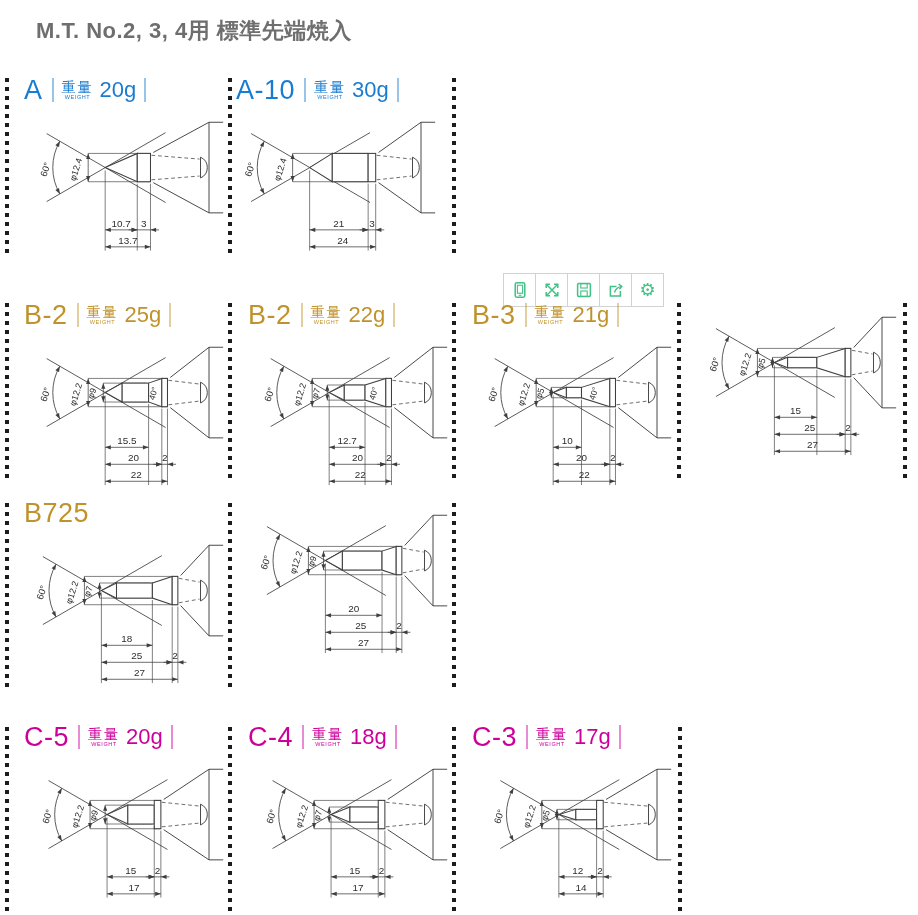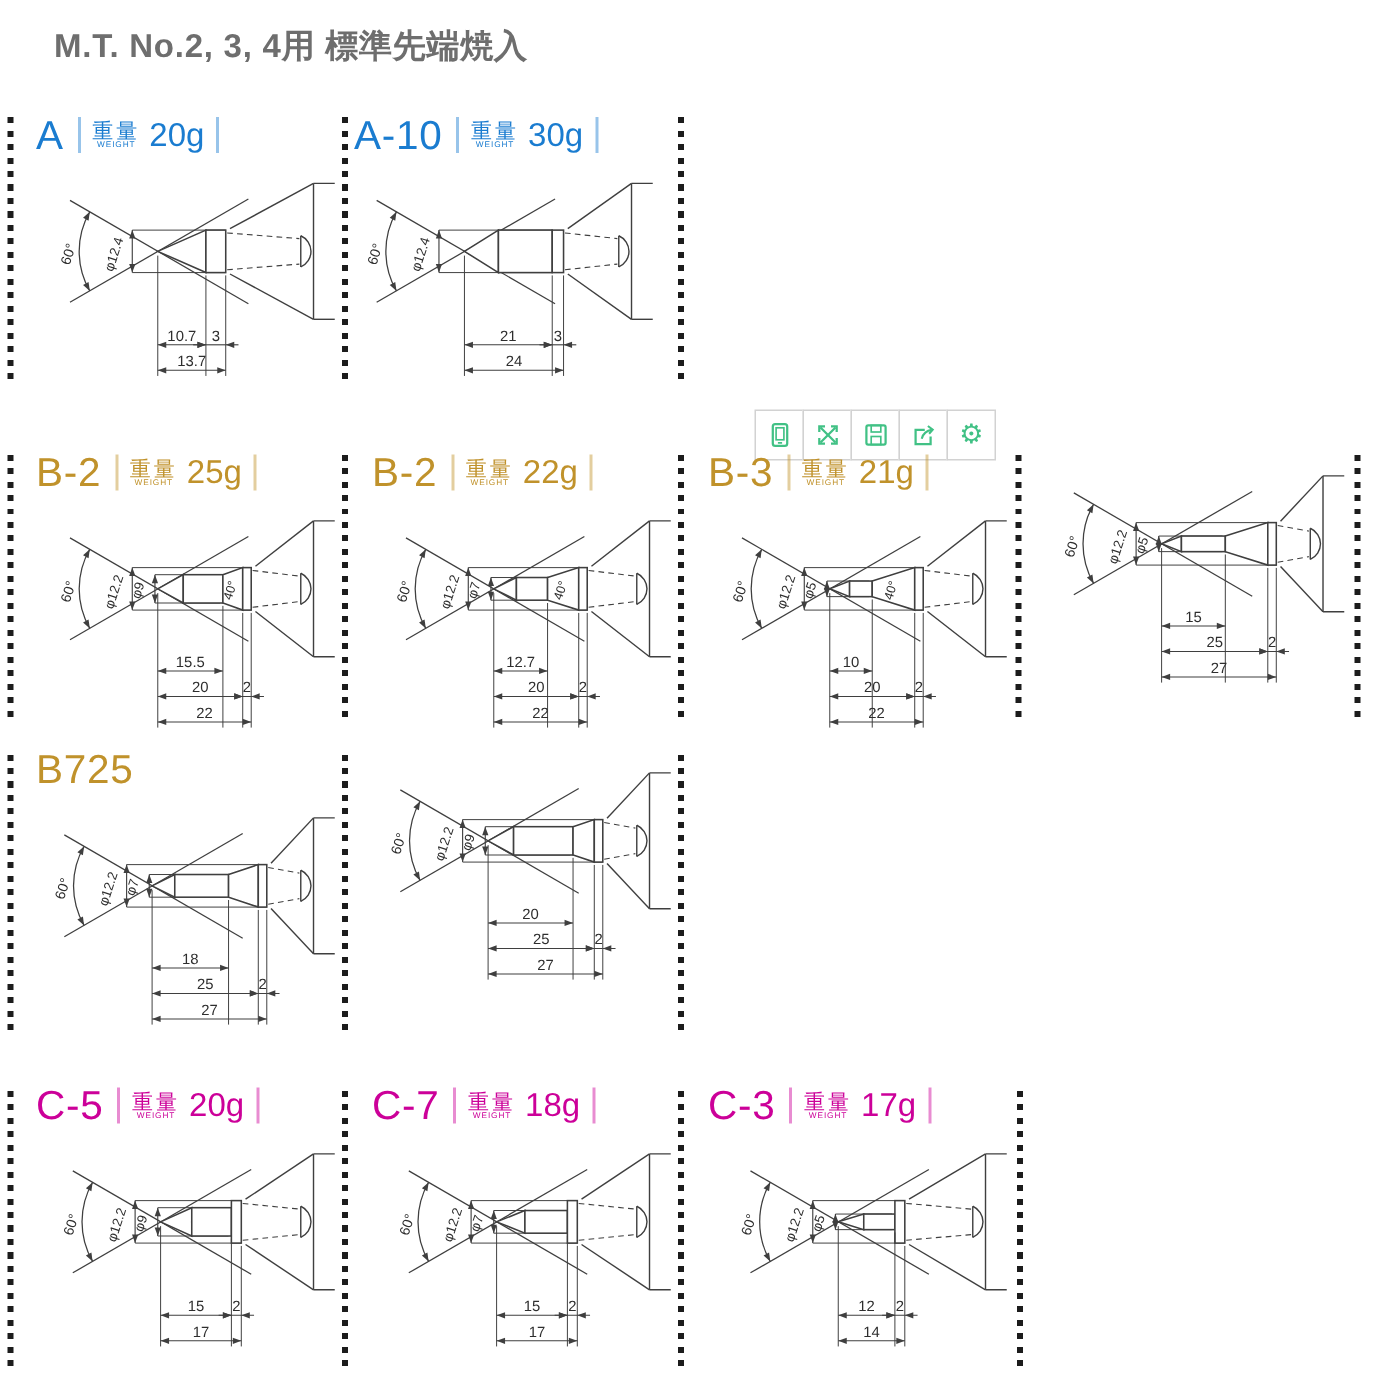--- a/index.html
+++ b/index.html
@@ -704,21 +704,21 @@
           <line x1="88" y1="148" x2="145" y2="148" stroke="#3f3f3f" stroke-width="0.8"></line>
           <polygon points="88,148 94,145.8 94,150.2" fill="#3f3f3f"></polygon>
           <polygon points="145,148 139,150.2 139,145.8" fill="#3f3f3f"></polygon>
           <text x="116.5" y="145" font-size="10.5" fill="#2e2e2e" text-anchor="middle">17</text>
         </svg>
       </div>
   </div>
 
   <div class="cell" style="left:248px;top:722px">
     <div class="hdr series-c">
-      <span class="dlabel">C-7</span>
+      <span class="dlabel">C-4</span>
       <span class="wbadge">
           <span class="wbar"></span>
           <span class="wstack">
             <span class="wjp">重量</span>
             <span class="wen">WEIGHT</span>
           </span>
           <span class="wval">18g</span>
           <span class="wbar"></span>
         </span>
     </div>

